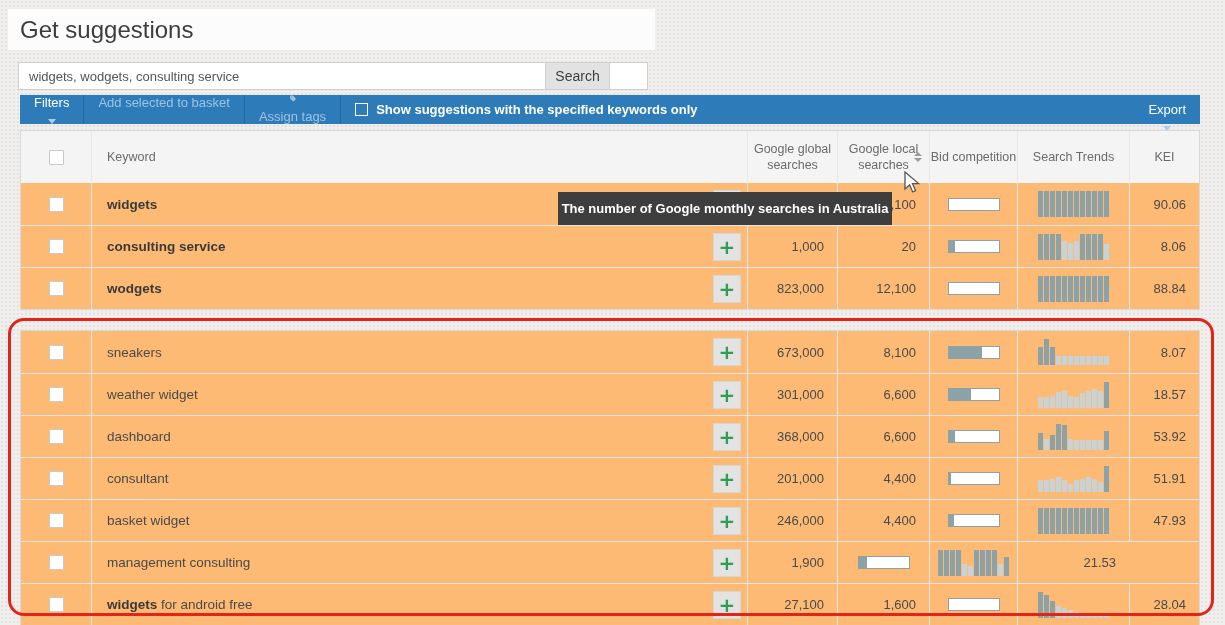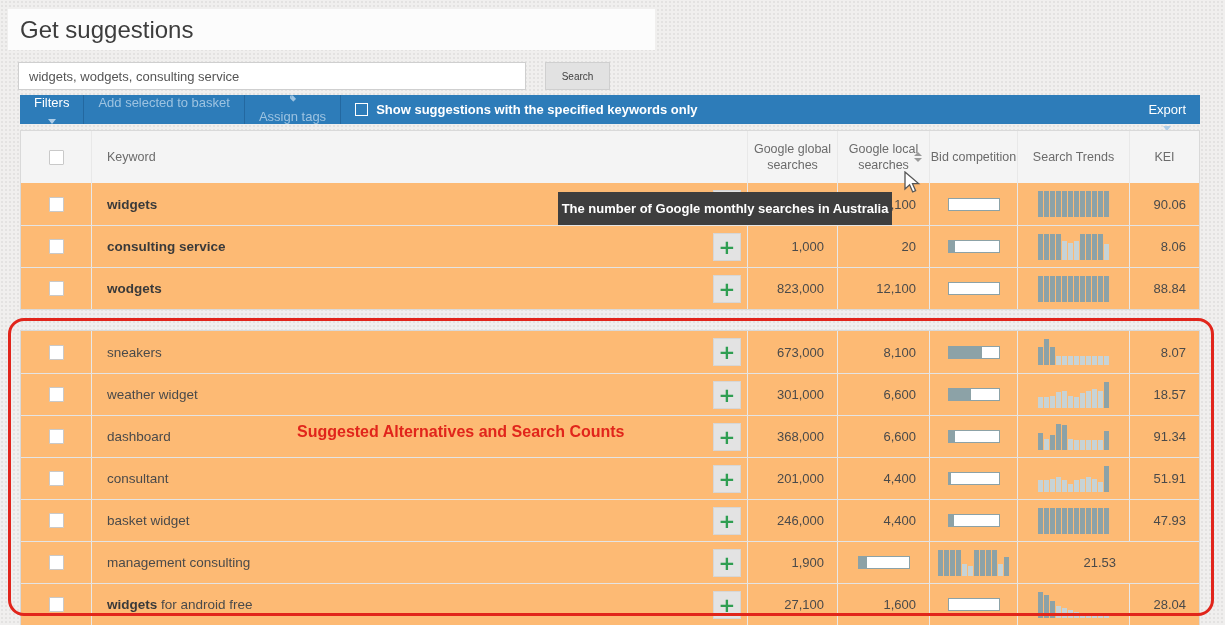--- a/index.html
+++ b/index.html
@@ -7,27 +7,27 @@
   .screen{
     position:relative; width:1225px; height:625px; overflow:hidden;
     background-color:#f0efee;
     background-image:radial-gradient(#e3e2e1 1px, transparent 1px);
     background-size:4px 4px;
   }
   
   .title-box{ position:absolute; left:8px; top:9px; width:647px; height:41px; background:#fcfcfc; }
   .title-box h1{ font-size:24px; font-weight:400; color:#3d3d3d; line-height:41px; padding-left:12px; }
   .search-input{
-    position:absolute; left:18px; top:62px; width:508px; height:28px;
+    position:absolute; left:18px; top:62px; width:630px; height:28px;
     border:1px solid #cfcfcf; background:#fff; padding:0 10px;
     font-size:13px; color:#555; font-family:inherit; outline:none;
   }
   .search-btn{
     position:absolute; left:545px; top:62px; width:65px; height:28px;
-    background:#e2e2e2; border:1px solid #cfcfcf; font-size:10px; color:#3f3f3f;
+    background:#e2e2e2; border:1px solid #cfcfcf; font-size:14px; color:#3f3f3f;
     font-family:inherit; cursor:pointer;
   }
   
   .toolbar{
     position:absolute; left:20px; top:95px; width:1180px; height:29px;
     background:#2d7cb9; display:flex; align-items:center; color:#fff; font-size:13px;
   }
   .tb-btn{ display:flex; align-items:center; gap:7px; padding:0 14px; height:100%; cursor:pointer; white-space:nowrap;flex-direction:column; }
   .tb-btn.disabled{ color:#9dc3e1; cursor:default; }
   .tb-sep{ width:1px; height:100%; background:#2368a0; }
@@ -354,21 +354,21 @@
             <div class="tbar dark" style="height: 95%;"></div>
             <div class="tbar light" style="height: 40%;"></div>
             <div class="tbar light" style="height: 35%;"></div>
             <div class="tbar light" style="height: 35%;"></div>
             <div class="tbar light" style="height: 35%;"></div>
             <div class="tbar light" style="height: 35%;"></div>
             <div class="tbar light" style="height: 35%;"></div>
             <div class="tbar dark" style="height: 70%;"></div>
           </div>
         </div>
-        <div class="cell c-kei">91.34</div>
+        <div class="cell c-kei">53.92</div>
       </div>
       <div class="trow">
         <div class="cell c-check">
           <div class="checkbox"></div>
         </div>
         <div class="cell c-kw">
           <span class="kw"><b></b><span>consultant</span></span>
           <button class="add-btn">
             <span class="plus">+</span>
           </button>
@@ -500,19 +500,18 @@
             <div class="tbar light" style="height: 15%;"></div>
           </div>
         </div>
         <div class="cell c-kei">28.04</div>
       </div>
     </div>
 
   <div class="tooltip">The number of Google monthly searches in Australia</div>
 
   <div class="red-rect"></div>
-  <div class="red-note">Suggested Alternatives and Search Counts</div>
 
   <svg class="cursor" width="22" height="24" viewBox="0 0 22 24">
     <path d="M1 1 L1 18 L5.6 13.8 L8.7 21 L11.6 19.7 L8.5 12.7 L14.6 12.6 Z" fill="#fff" stroke="#555" stroke-width="1.3"></path>
   </svg>
 
 </div>
 
 </body></html>

